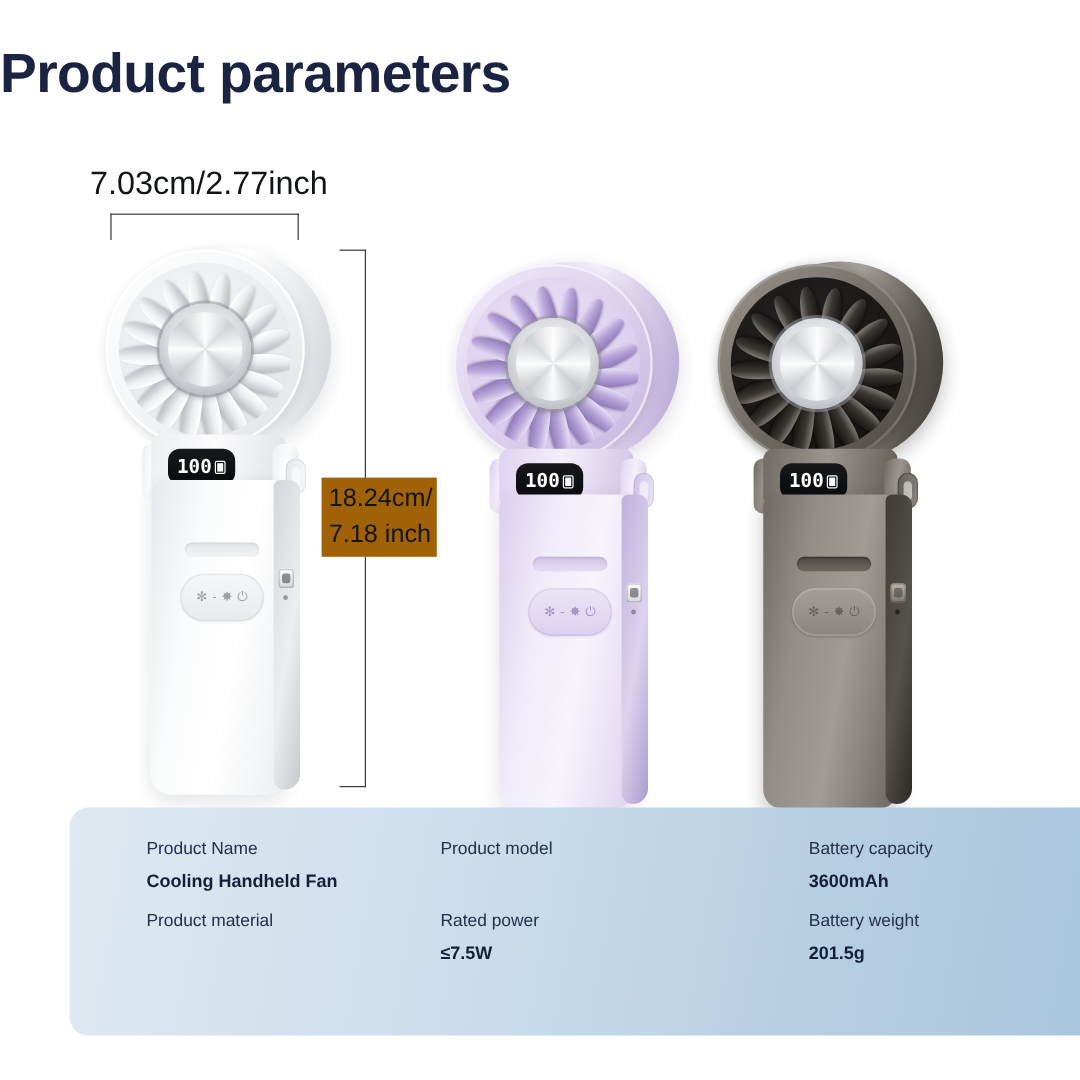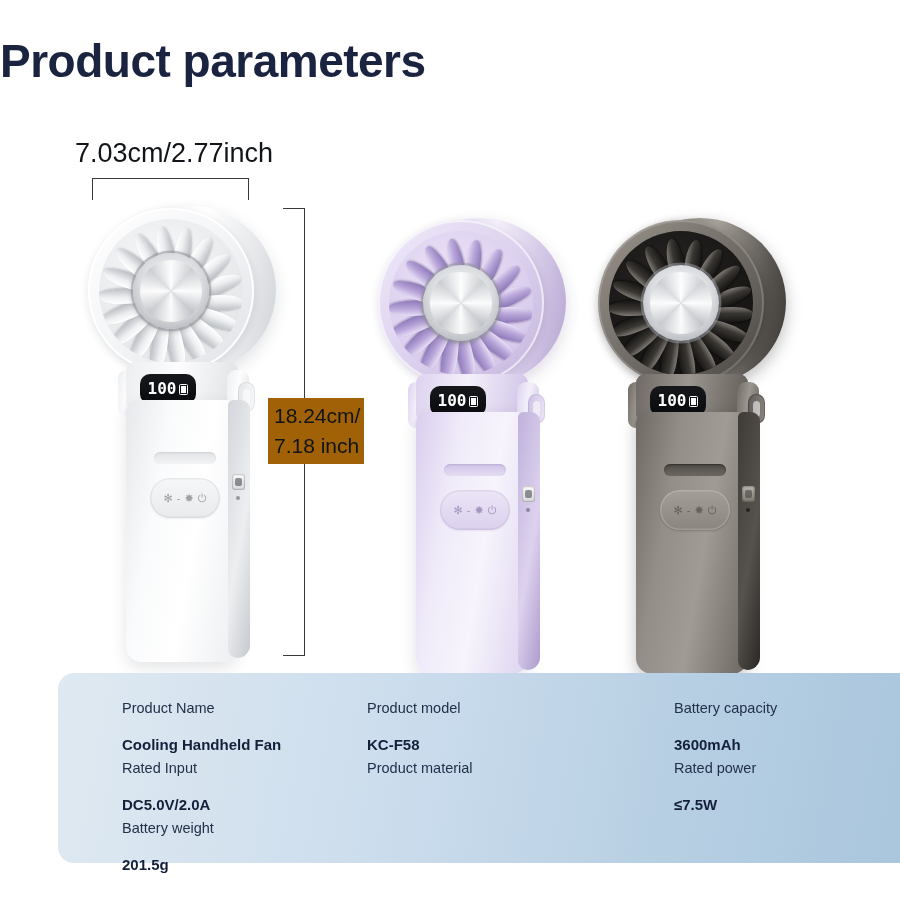--- a/index.html
+++ b/index.html
@@ -167,21 +167,21 @@
     border-radius:16px;
     background:linear-gradient(100deg,#dfe9f1 0%,#ccdded 38%,#b7cfe3 70%,#a8c5dc 100%);
   }
   .spec-grid{
     position:absolute;inset:0;padding:26px 0 0 64px;box-sizing:border-box;
     display:grid;grid-template-columns:245px 307px auto;
     grid-auto-rows:60px;
   }
   .spec-item{}
   .spec-label{font-size:14.5px;font-weight:400;color:#22304a;line-height:19px;}
-  .spec-value{font-size:15px;font-weight:700;color:#14203a;line-height:21px;margin-top:16px;}
+  .spec-value{font-size:15px;font-weight:700;color:#14203a;line-height:21px;margin-top:6px;}
   .spec-item.empty{visibility:hidden;}
 </style>
 </head>
 <body>
 
 <div class="stage">
 
   <div class="title">Product parameters</div>
 
   <div class="dim-width-label">7.03cm/2.77inch</div>
@@ -343,31 +343,26 @@
   </div>
 
   <div class="spec-panel">
     <div class="spec-grid" id="spec-grid">
         <div class="spec-item">
           <div class="spec-label">Product Name</div>
           <div class="spec-value">Cooling Handheld Fan</div>
         </div>
         <div class="spec-item">
           <div class="spec-label">Product model</div>
-          <div class="spec-value">KC-F58</div>
         </div>
         <div class="spec-item">
           <div class="spec-label">Battery capacity</div>
           <div class="spec-value">3600mAh</div>
         </div>
         <div class="spec-item">
-          <div class="spec-label">Rated Input</div>
-          <div class="spec-value">DC5.0V/2.0A</div>
-        </div>
-        <div class="spec-item">
           <div class="spec-label">Product material</div>
         </div>
         <div class="spec-item">
           <div class="spec-label">Rated power</div>
           <div class="spec-value">≤7.5W</div>
         </div>
         <div class="spec-item">
           <div class="spec-label">Battery weight</div>
           <div class="spec-value">201.5g</div>
         </div>

